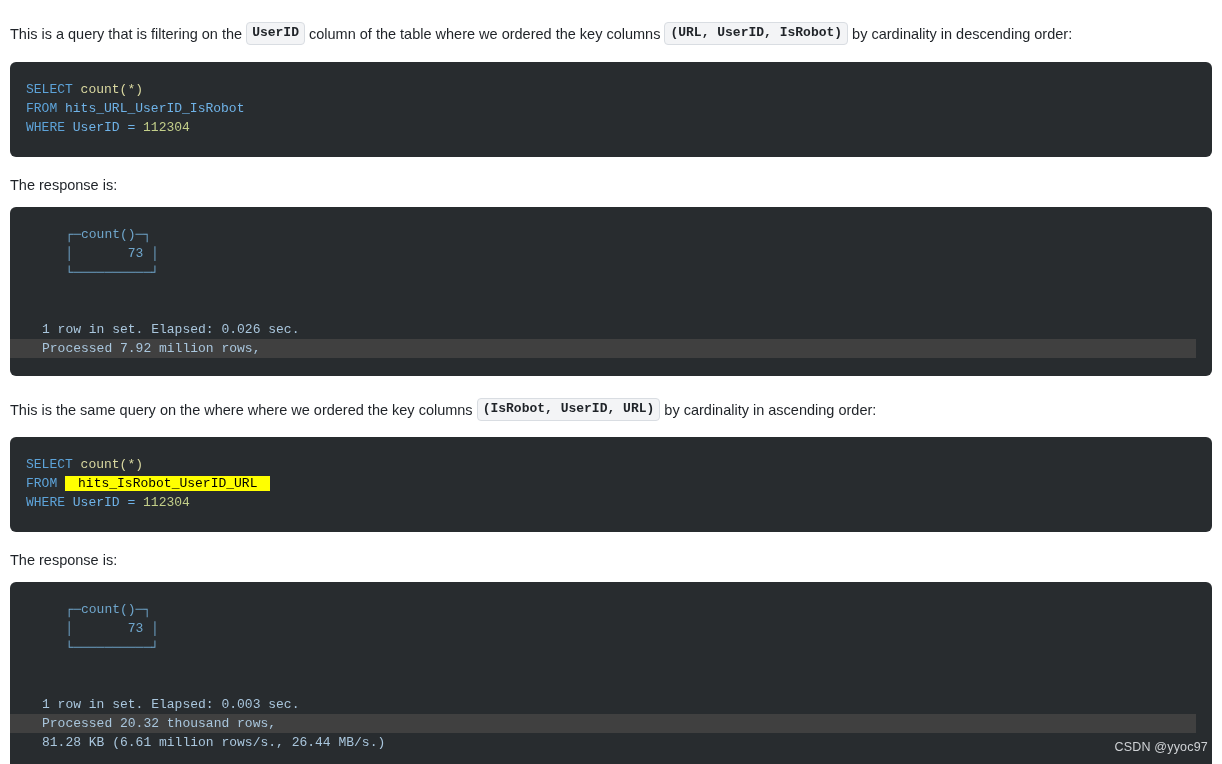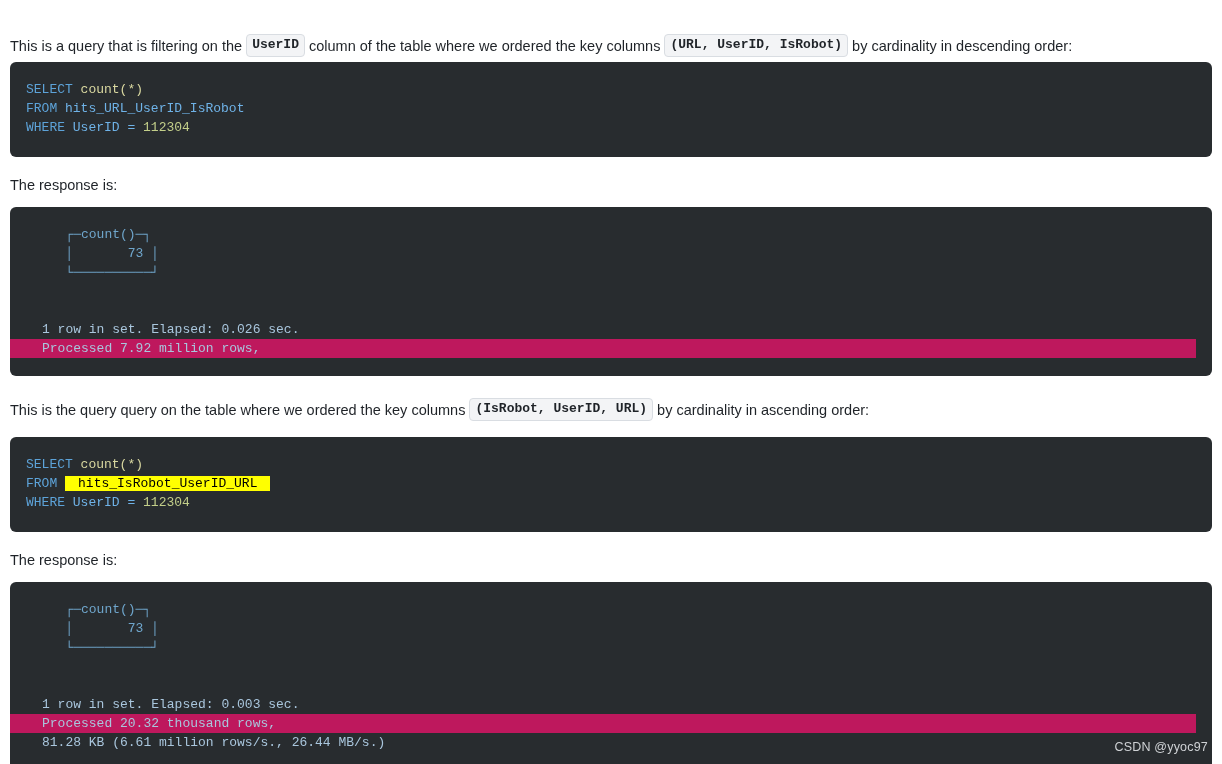--- a/index.html
+++ b/index.html
@@ -74,38 +74,38 @@
 
   
   .c-line {
     white-space: pre;
     padding-left: 32px;
     color: #a9c6dd;
   }
   .c-line.box { color: #6fa6cc; }
   .c-line.spacer { color: transparent; }
   .c-line.hl {
-    background: #be185d;
+    background: #404040;
     margin: 0;
   }
 
   
   .watermark {
     position: absolute;
     right: 14px;
     bottom: 10px;
     font-family: "Liberation Sans", sans-serif;
     font-size: 12.5px;
     color: #cfd2d5;
     letter-spacing: 0.2px;
     pointer-events: none;
   }
 
   
-  #p1 { position: absolute; left: 10px; top: 34px; }
+  #p1 { position: absolute; left: 10px; top: 22px; }
   #sql1 { position: absolute; left: 10px; top: 62px; width: 1202px; }
   #p2 { position: absolute; left: 10px; top: 173px; }
   #console1 { position: absolute; left: 10px; top: 207px; width: 1202px; }
   #p3 { position: absolute; left: 10px; top: 398px; }
   #sql2 { position: absolute; left: 10px; top: 437px; width: 1202px; }
   #p4 { position: absolute; left: 10px; top: 548px; }
   #console2 { position: absolute; left: 10px; top: 582px; width: 1202px; }
 </style>
 </head>
 <body>
@@ -130,21 +130,21 @@
     <div class="c-line box">   ┌─count()─┐</div>
     <div class="c-line box">   │       73 │</div>
     <div class="c-line box">   └──────────┘</div>
     <div class="c-line spacer"> </div>
     <div class="c-line spacer"> </div>
     <div class="c-line">1 row in set. Elapsed: 0.026 sec.</div>
     <div class="c-line hl">Processed 7.92 million rows,</div>
   </div>
 
   <div class="para" id="p3">
-    <span class="txt">This is the query query on the table where we ordered the key columns </span><span class="chip">(IsRobot, UserID, URL)</span><span class="txt"> by cardinality in ascending order:</span>
+    <span class="txt">This is the same query on the where where we ordered the key columns </span><span class="chip">(IsRobot, UserID, URL)</span><span class="txt"> by cardinality in ascending order:</span>
   </div>
 
   <div class="block sql" id="sql2">
     <div class="sql-line"><span class="kw">SELECT</span><span class="fn"> count(*)</span></div>
     <div class="sql-line"><span class="kw">FROM</span><span class="plain"> </span><span class="hl-yellow">hits_IsRobot_UserID_URL</span></div>
     <div class="sql-line"><span class="kw">WHERE</span><span class="ident"> UserID = </span><span class="num">112304</span></div>
   </div>
 
   <div class="para" id="p4">
     <span class="txt">The response is:</span>

